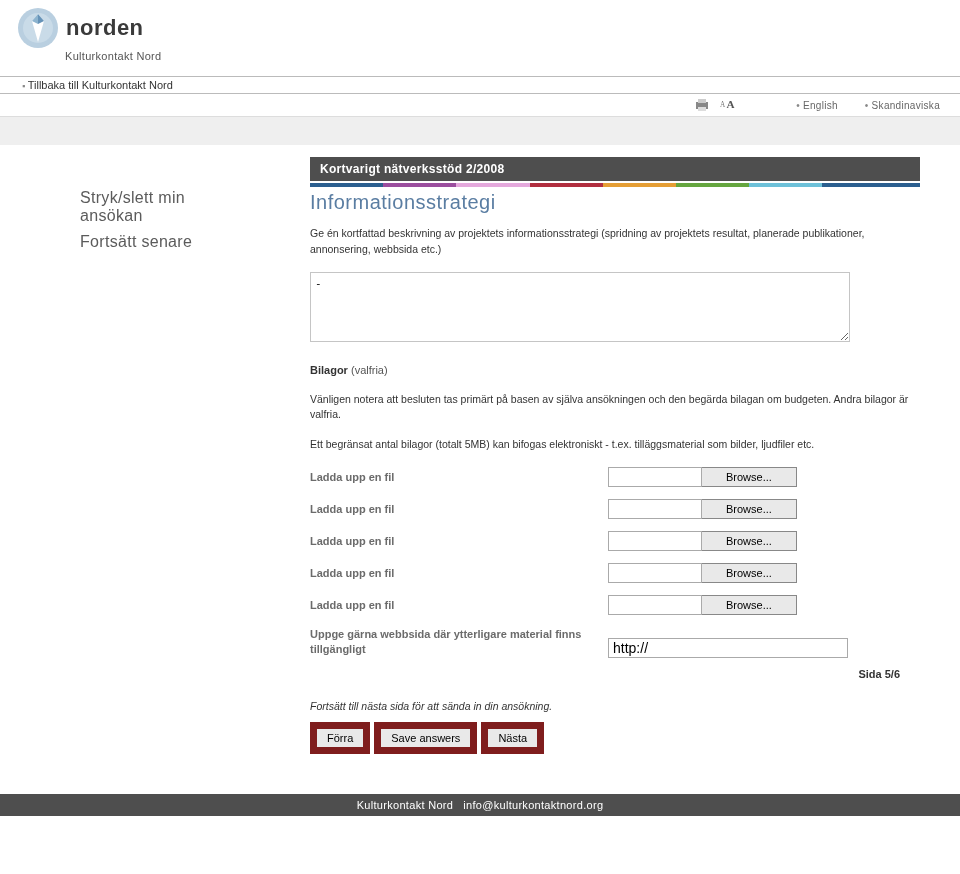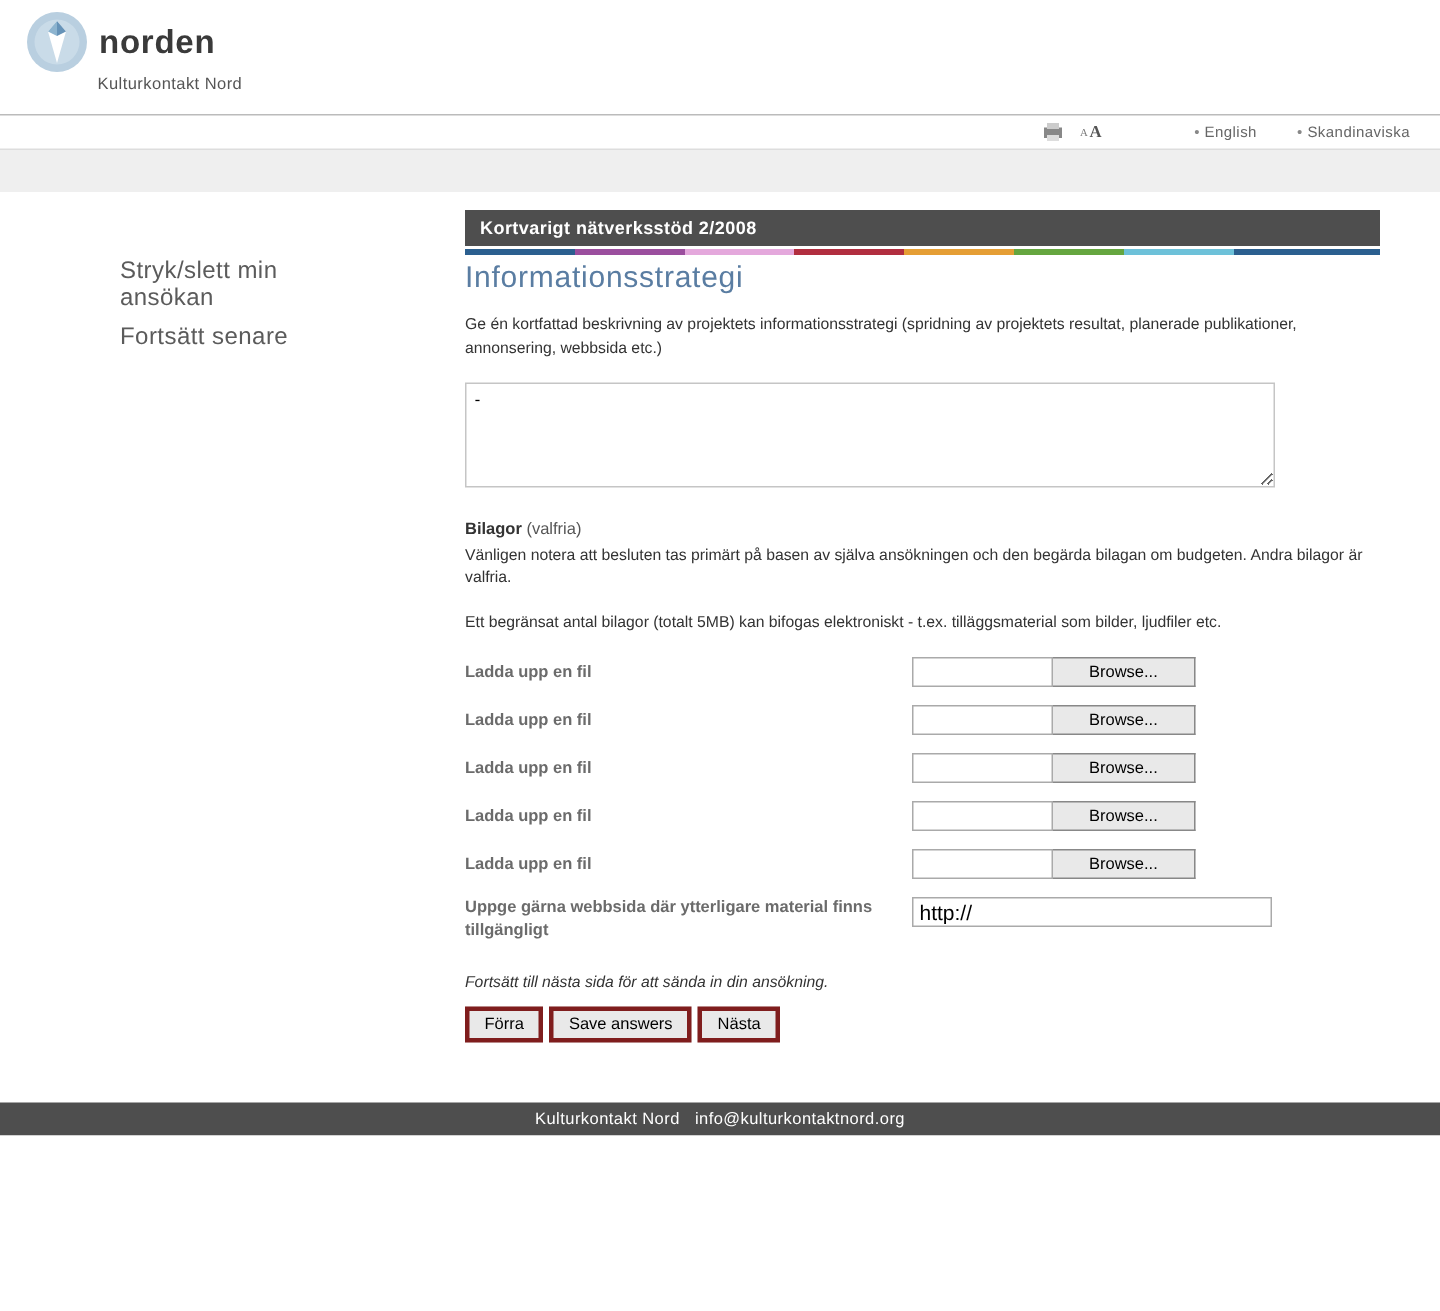--- a/index.html
+++ b/index.html
@@ -145,21 +145,21 @@
     border: 1px solid #c5c5c5;
     background: #fff;
     font-size: 11px;
     padding: 4px;
     display: block;
   }
   .sub-h {
     font-size: 11px;
     font-weight: bold;
     color: #333;
-    margin: 22px 0 4px 0;
+    margin: 22px 0 16px 0;
   }
   .sub-h .muted { font-weight: normal; color: #555; }
   .file-row {
     display: flex;
     align-items: center;
     margin-bottom: 12px;
   }
   .file-label {
     width: 298px;
     color: #6b6b6b;
@@ -180,23 +180,23 @@
     border: 1px solid #888;
     border-left: none;
     background: #e9e9e9;
     font-size: 11px;
     padding: 2px 24px;
     height: 20px;
     cursor: pointer;
   }
   .url-row {
     display: flex;
-    align-items: flex-start;
+    align-items: flex-end;
     margin-top: 6px;
-    margin-bottom: 20px;
+    margin-bottom: 8px;
   }
   .url-label {
     width: 298px;
     color: #6b6b6b;
     font-size: 11px;
     font-weight: bold;
     line-height: 1.4;
     padding-right: 16px;
   }
   .url-input {
@@ -218,21 +218,21 @@
     font-size: 10.5px;
     font-style: italic;
     color: #333;
     margin-bottom: 10px;
   }
   .btn-row {
     display: flex;
     gap: 4px;
   }
   .form-btn {
-    border: 3px solid #7f1d1d;
+    border: 7px solid #7f1d1d;
     background: #e9e9e9;
     font-size: 11px;
     padding: 3px 10px;
     cursor: pointer;
     text-align: center;
   }
   .footer {
     background: #4e4e4e;
     color: #fff;
     font-size: 11px;
@@ -254,20 +254,23 @@
         <path d="M16 2 L22 9 L16 12 Z" fill="#6693b8"></path>
         <path d="M16 2 L10 9 L16 12 Z" fill="#8db4cf"></path>
       </svg>
     </span>
     <span class="logo-text">norden</span>
   </div>
   <div class="logo-sub">Kulturkontakt Nord</div>
 </div>
 
 <div class="navstrip">
+  <div class="back-row">
+    <span>Tillbaka till Kulturkontakt Nord</span>
+  </div>
   <div class="lang-row">
     <span class="icons">
       <span class="print-icon">
         <svg viewBox="0 0 16 16">
             <rect x="2" y="5" width="12" height="7" fill="#888"></rect>
             <rect x="4" y="2" width="8" height="4" fill="#ccc"></rect>
             <rect x="4" y="10" width="8" height="4" fill="#ddd"></rect>
           </svg>
       </span>
       <span class="textsize-icon">
@@ -341,20 +344,21 @@
         <div class="file-text"></div>
         <button class="file-btn" type="button">Browse...</button>
       </div>
     </div>
 
     <div class="url-row">
       <div class="url-label">Uppge gärna webbsida där ytterligare material finns tillgängligt</div>
       <input class="url-input" type="text" value="http://" style="">
     </div>
 
+    <div class="pager">Sida 5/6</div>
 
     <p class="continue">Fortsätt till nästa sida för att sända in din ansökning.</p>
 
     <div class="btn-row">
       <button class="form-btn" type="button">Förra</button>
       <button class="form-btn" type="button">Save answers</button>
       <button class="form-btn" type="button">Nästa</button>
     </div>
   </div>
 </div>

